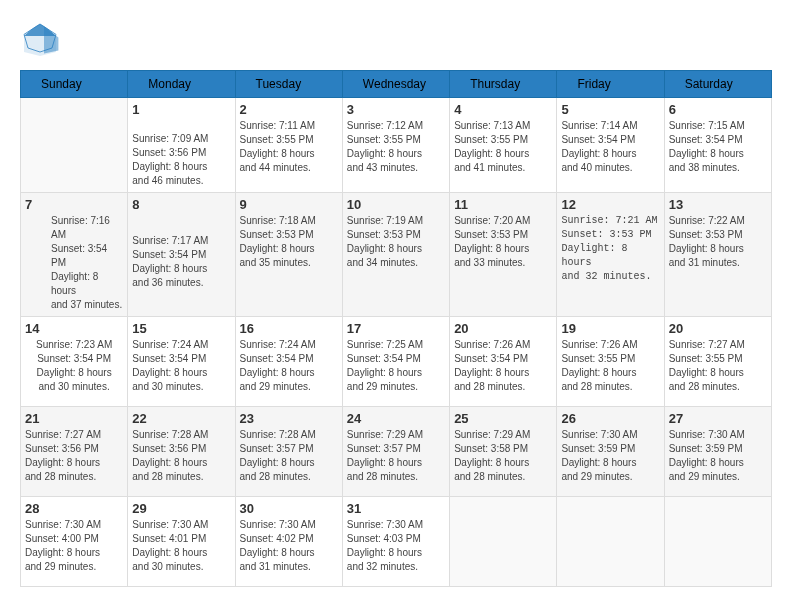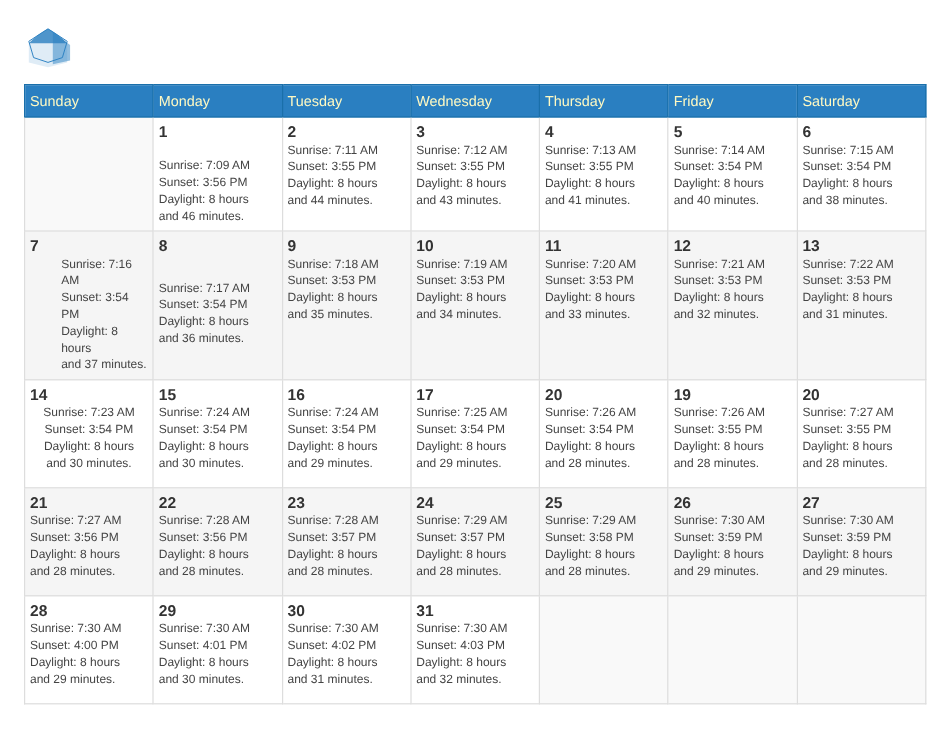--- a/index.html
+++ b/index.html
@@ -52,22 +52,22 @@
       font-size: 14px;
       color: #555;
     }
     .calendar {
       width: 100%;
       border-collapse: collapse;
       font-size: 11px;
     }
     .calendar th {
       background: #2a7fc1;
-      color: #fef9c3;
-      padding: 6px 4px;
+      color: #000000;
+      padding: 6px 20px;
       text-align: left;
       font-size: 12px;
       font-weight: normal;
       border: 1px solid #1a6faa;
     }
     .calendar td {
       border: 1px solid #ddd;
       vertical-align: top;
       padding: 4px;
       height: 90px;
@@ -203,21 +203,21 @@
         </td>
         <td>
           <div class="day-number">11</div>
           <div class="day-info" style="white-space: pre-line;">Sunrise: 7:20 AM
 Sunset: 3:53 PM
 Daylight: 8 hours
 and 33 minutes.</div>
         </td>
         <td>
           <div class="day-number">12</div>
-          <div class="day-info" style="white-space: pre-line;">Sunrise: 7:21 AM
+          <div class="day-info" style="white-space: pre-line; font-family: Liberation Mono, monospace;">Sunrise: 7:21 AM
 Sunset: 3:53 PM
 Daylight: 8 hours
 and 32 minutes.</div>
         </td>
         <td>
           <div class="day-number">13</div>
           <div class="day-info" style="white-space: pre-line;">Sunrise: 7:22 AM
 Sunset: 3:53 PM
 Daylight: 8 hours
 and 31 minutes.</div>

